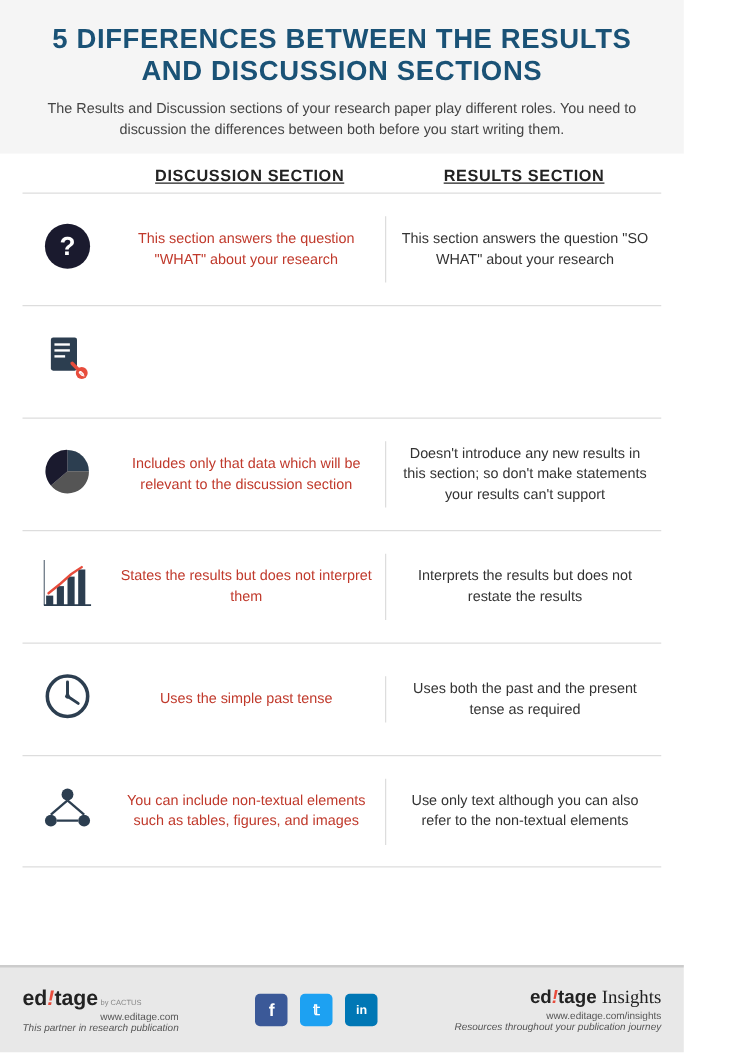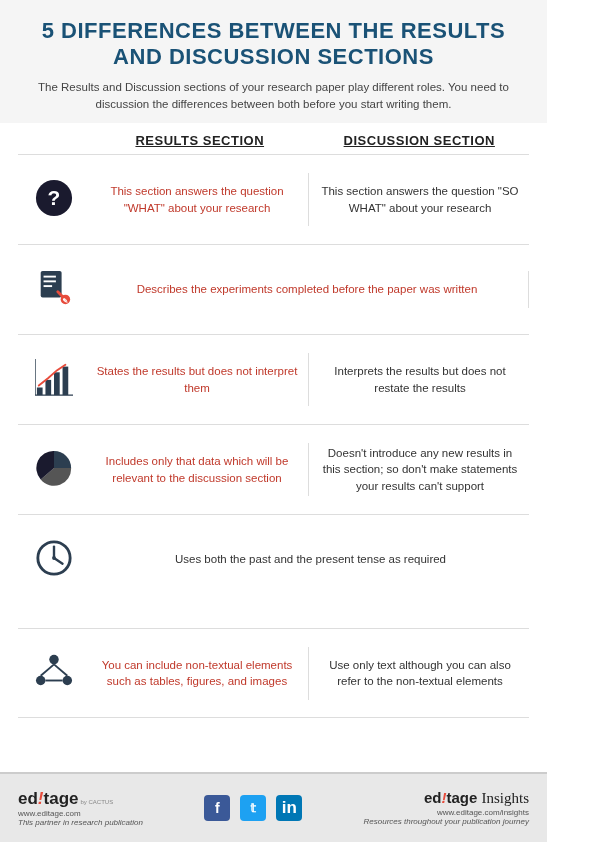--- a/index.html
+++ b/index.html
@@ -62,21 +62,20 @@
       flex-direction: column;
     }
     .row {
       display: flex;
       align-items: center;
       border-top: 1px solid #ddd;
       min-height: 90px;
     }
     .row:last-child {
       border-bottom: 1px solid #ddd;
-      margin-top: 24px;
     }
     .icon-cell {
       width: 72px;
       display: flex;
       align-items: center;
       justify-content: center;
       flex-shrink: 0;
     }
     .result-cell {
       flex: 1;
@@ -106,20 +105,21 @@
       border-top: 2px solid #ccc;
     }
     .footer-left {
       display: flex;
       flex-direction: column;
     }
     .footer-url {
       font-size: 8px;
       color: #555;
       margin-top: 2px;
+      text-align: right;
     }
     .footer-tagline {
       font-size: 8px;
       color: #555;
       font-style: italic;
     }
     .footer-center {
       display: flex;
       gap: 10px;
       align-items: center;
@@ -163,22 +163,22 @@
 
 <div class="page">
 
   <div class="header">
     <div class="header-title">5 DIFFERENCES BETWEEN THE RESULTS AND DISCUSSION SECTIONS</div>
     <div class="subtitle">The Results and Discussion sections of your research paper play different roles. You need to discussion the differences between both before you start writing them.</div>
   </div>
 
   <div class="table-section">
     <div class="col-headers">
+      <div class="col-header">DISCUSSION SECTION</div>
       <div class="col-header">RESULTS SECTION</div>
-      <div class="col-header">DISCUSSION SECTION</div>
     </div>
     <div class="rows">
 
       <div class="row">
         <div class="icon-cell">
           <div class="svg-icon">
             <svg viewBox="0 0 40 40" xmlns="http://www.w3.org/2000/svg">
               <circle cx="20" cy="20" r="19" fill="#1a1a2e" stroke="none"></circle>
               <text x="20" y="27" text-anchor="middle" font-size="22" font-weight="bold" fill="white" font-family="Arial">?</text>
             </svg>
@@ -195,21 +195,35 @@
               <rect x="6" y="2" width="22" height="28" rx="2" fill="#2c3e50"></rect>
               <rect x="9" y="7" width="13" height="2" fill="white"></rect>
               <rect x="9" y="12" width="13" height="2" fill="white"></rect>
               <rect x="9" y="17" width="9" height="2" fill="white"></rect>
               <path d="M24 24 L32 32" stroke="#e74c3c" stroke-width="3" stroke-linecap="round"></path>
               <circle cx="32" cy="32" r="5" fill="#e74c3c"></circle>
               <text x="32" y="35.5" text-anchor="middle" font-size="7" font-weight="bold" fill="white" font-family="Arial">✎</text>
             </svg>
           </div>
         </div>
-        <div class="result-cell">Describes the experiments completed before the paper was written</div>
+      </div>
+
+      <div class="row">
+        <div class="icon-cell">
+          <div class="svg-icon">
+            <svg viewBox="0 0 40 40" xmlns="http://www.w3.org/2000/svg">
+              <circle cx="20" cy="20" r="18" fill="#e0e0e0"></circle>
+              <path d="M20 20 L20 2 A18 18 0 0 1 38 20 Z" fill="#2c3e50"></path>
+              <path d="M20 20 L38 20 A18 18 0 0 1 6 32 Z" fill="#555"></path>
+              <path d="M20 20 L6 32 A18 18 0 0 1 20 2 Z" fill="#1a1a2e"></path>
+            </svg>
+          </div>
+        </div>
+        <div class="result-cell">Includes only that data which will be relevant to the discussion section</div>
+        <div class="discuss-cell">Doesn't introduce any new results in this section; so don't make statements your results can't support</div>
       </div>
 
       <div class="row">
         <div class="icon-cell">
           <div class="svg-icon">
             <svg viewBox="0 0 40 40" xmlns="http://www.w3.org/2000/svg">
               <rect x="2" y="30" width="6" height="8" fill="#2c3e50"></rect>
               <rect x="11" y="22" width="6" height="16" fill="#2c3e50"></rect>
               <rect x="20" y="14" width="6" height="24" fill="#2c3e50"></rect>
               <rect x="29" y="8" width="6" height="30" fill="#2c3e50"></rect>
@@ -220,42 +234,28 @@
           </div>
         </div>
         <div class="result-cell">States the results but does not interpret them</div>
         <div class="discuss-cell">Interprets the results but does not restate the results</div>
       </div>
 
       <div class="row">
         <div class="icon-cell">
           <div class="svg-icon">
             <svg viewBox="0 0 40 40" xmlns="http://www.w3.org/2000/svg">
-              <circle cx="20" cy="20" r="18" fill="#e0e0e0"></circle>
-              <path d="M20 20 L20 2 A18 18 0 0 1 38 20 Z" fill="#2c3e50"></path>
-              <path d="M20 20 L38 20 A18 18 0 0 1 6 32 Z" fill="#555"></path>
-              <path d="M20 20 L6 32 A18 18 0 0 1 20 2 Z" fill="#1a1a2e"></path>
-            </svg>
-          </div>
-        </div>
-        <div class="result-cell">Includes only that data which will be relevant to the discussion section</div>
-        <div class="discuss-cell">Doesn't introduce any new results in this section; so don't make statements your results can't support</div>
-      </div>
-
-      <div class="row">
-        <div class="icon-cell">
-          <div class="svg-icon">
-            <svg viewBox="0 0 40 40" xmlns="http://www.w3.org/2000/svg">
               <circle cx="20" cy="20" r="17" fill="none" stroke="#2c3e50" stroke-width="3"></circle>
               <line x1="20" y1="20" x2="20" y2="8" stroke="#2c3e50" stroke-width="2.5" stroke-linecap="round"></line>
               <line x1="20" y1="20" x2="29" y2="26" stroke="#2c3e50" stroke-width="2.5" stroke-linecap="round"></line>
               <circle cx="20" cy="20" r="2" fill="#2c3e50"></circle>
             </svg>
           </div>
         </div>
+        <div class="result-cell">Uses the simple past tense</div>
         <div class="discuss-cell">Uses both the past and the present tense as required</div>
       </div>
 
       <div class="row">
         <div class="icon-cell">
           <div class="svg-icon">
             <svg viewBox="0 0 40 40" xmlns="http://www.w3.org/2000/svg">
               <circle cx="20" cy="8" r="5" fill="#2c3e50"></circle>
               <circle cx="6" cy="30" r="5" fill="#2c3e50"></circle>
               <circle cx="34" cy="30" r="5" fill="#2c3e50"></circle>
@@ -276,21 +276,21 @@
     <div class="footer-left">
       <div style="font-size:17px;font-weight:900;color:#222;line-height:1;">
         ed<span style="color:#e74c3c;font-style:italic;">!</span>tage<span style="font-size:6px;color:#888;font-weight:normal;display:inline;margin-left:2px;">by CACTUS</span>
       </div>
       <div class="footer-url">www.editage.com</div>
       <div class="footer-tagline">This partner in research publication</div>
     </div>
     <div class="footer-center">
       <div class="social-icon social-fb">f</div>
       <div class="social-icon social-tw" style="font-size:12px;">𝕥</div>
-      <div class="social-icon social-li" style="font-size:17px;">in</div>
+      <div class="social-icon social-li" style="font-size:10px;">in</div>
     </div>
     <div class="footer-right">
       <div style="font-size:15px;font-weight:900;color:#222;line-height:1;">
         ed<span style="color:#e74c3c;font-style:italic;">!</span>tage <span style="font-weight:300;font-family:Liberation Serif, serif;">Insights</span>
       </div>
       <div class="footer-url-right">www.editage.com/insights</div>
       <div class="footer-tagline-right">Resources throughout your publication journey</div>
     </div>
   </div>
 </div>

